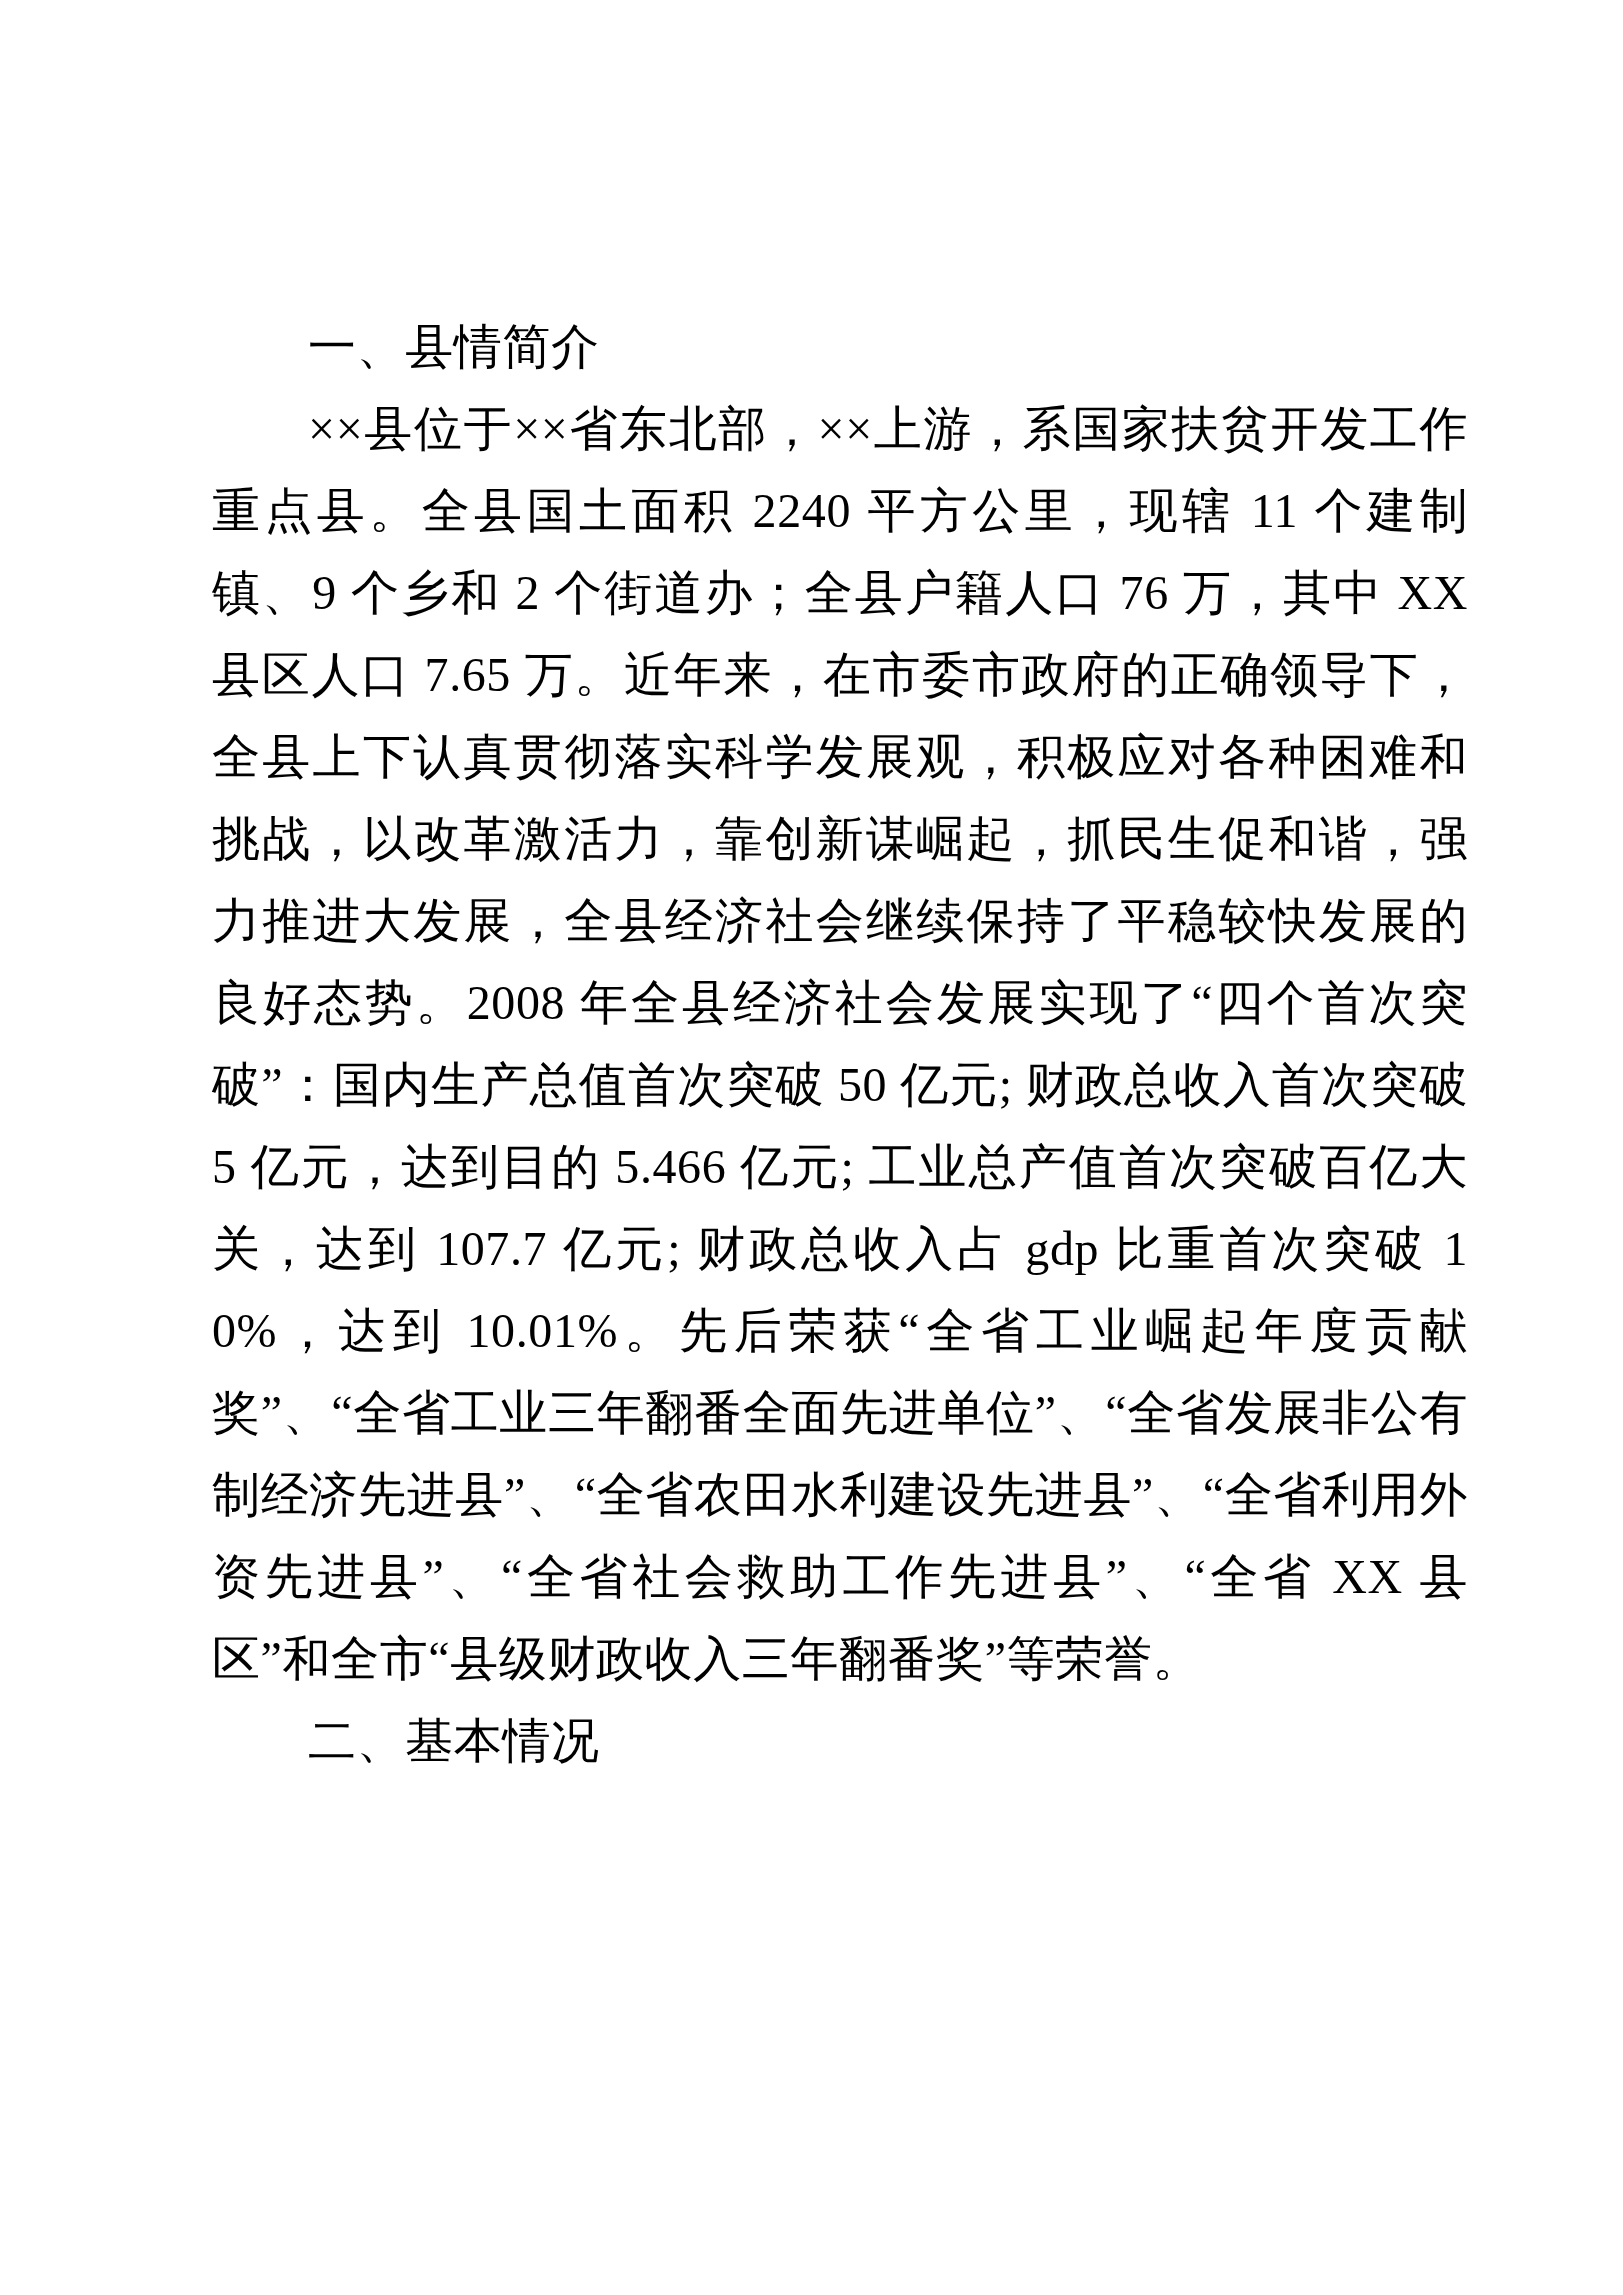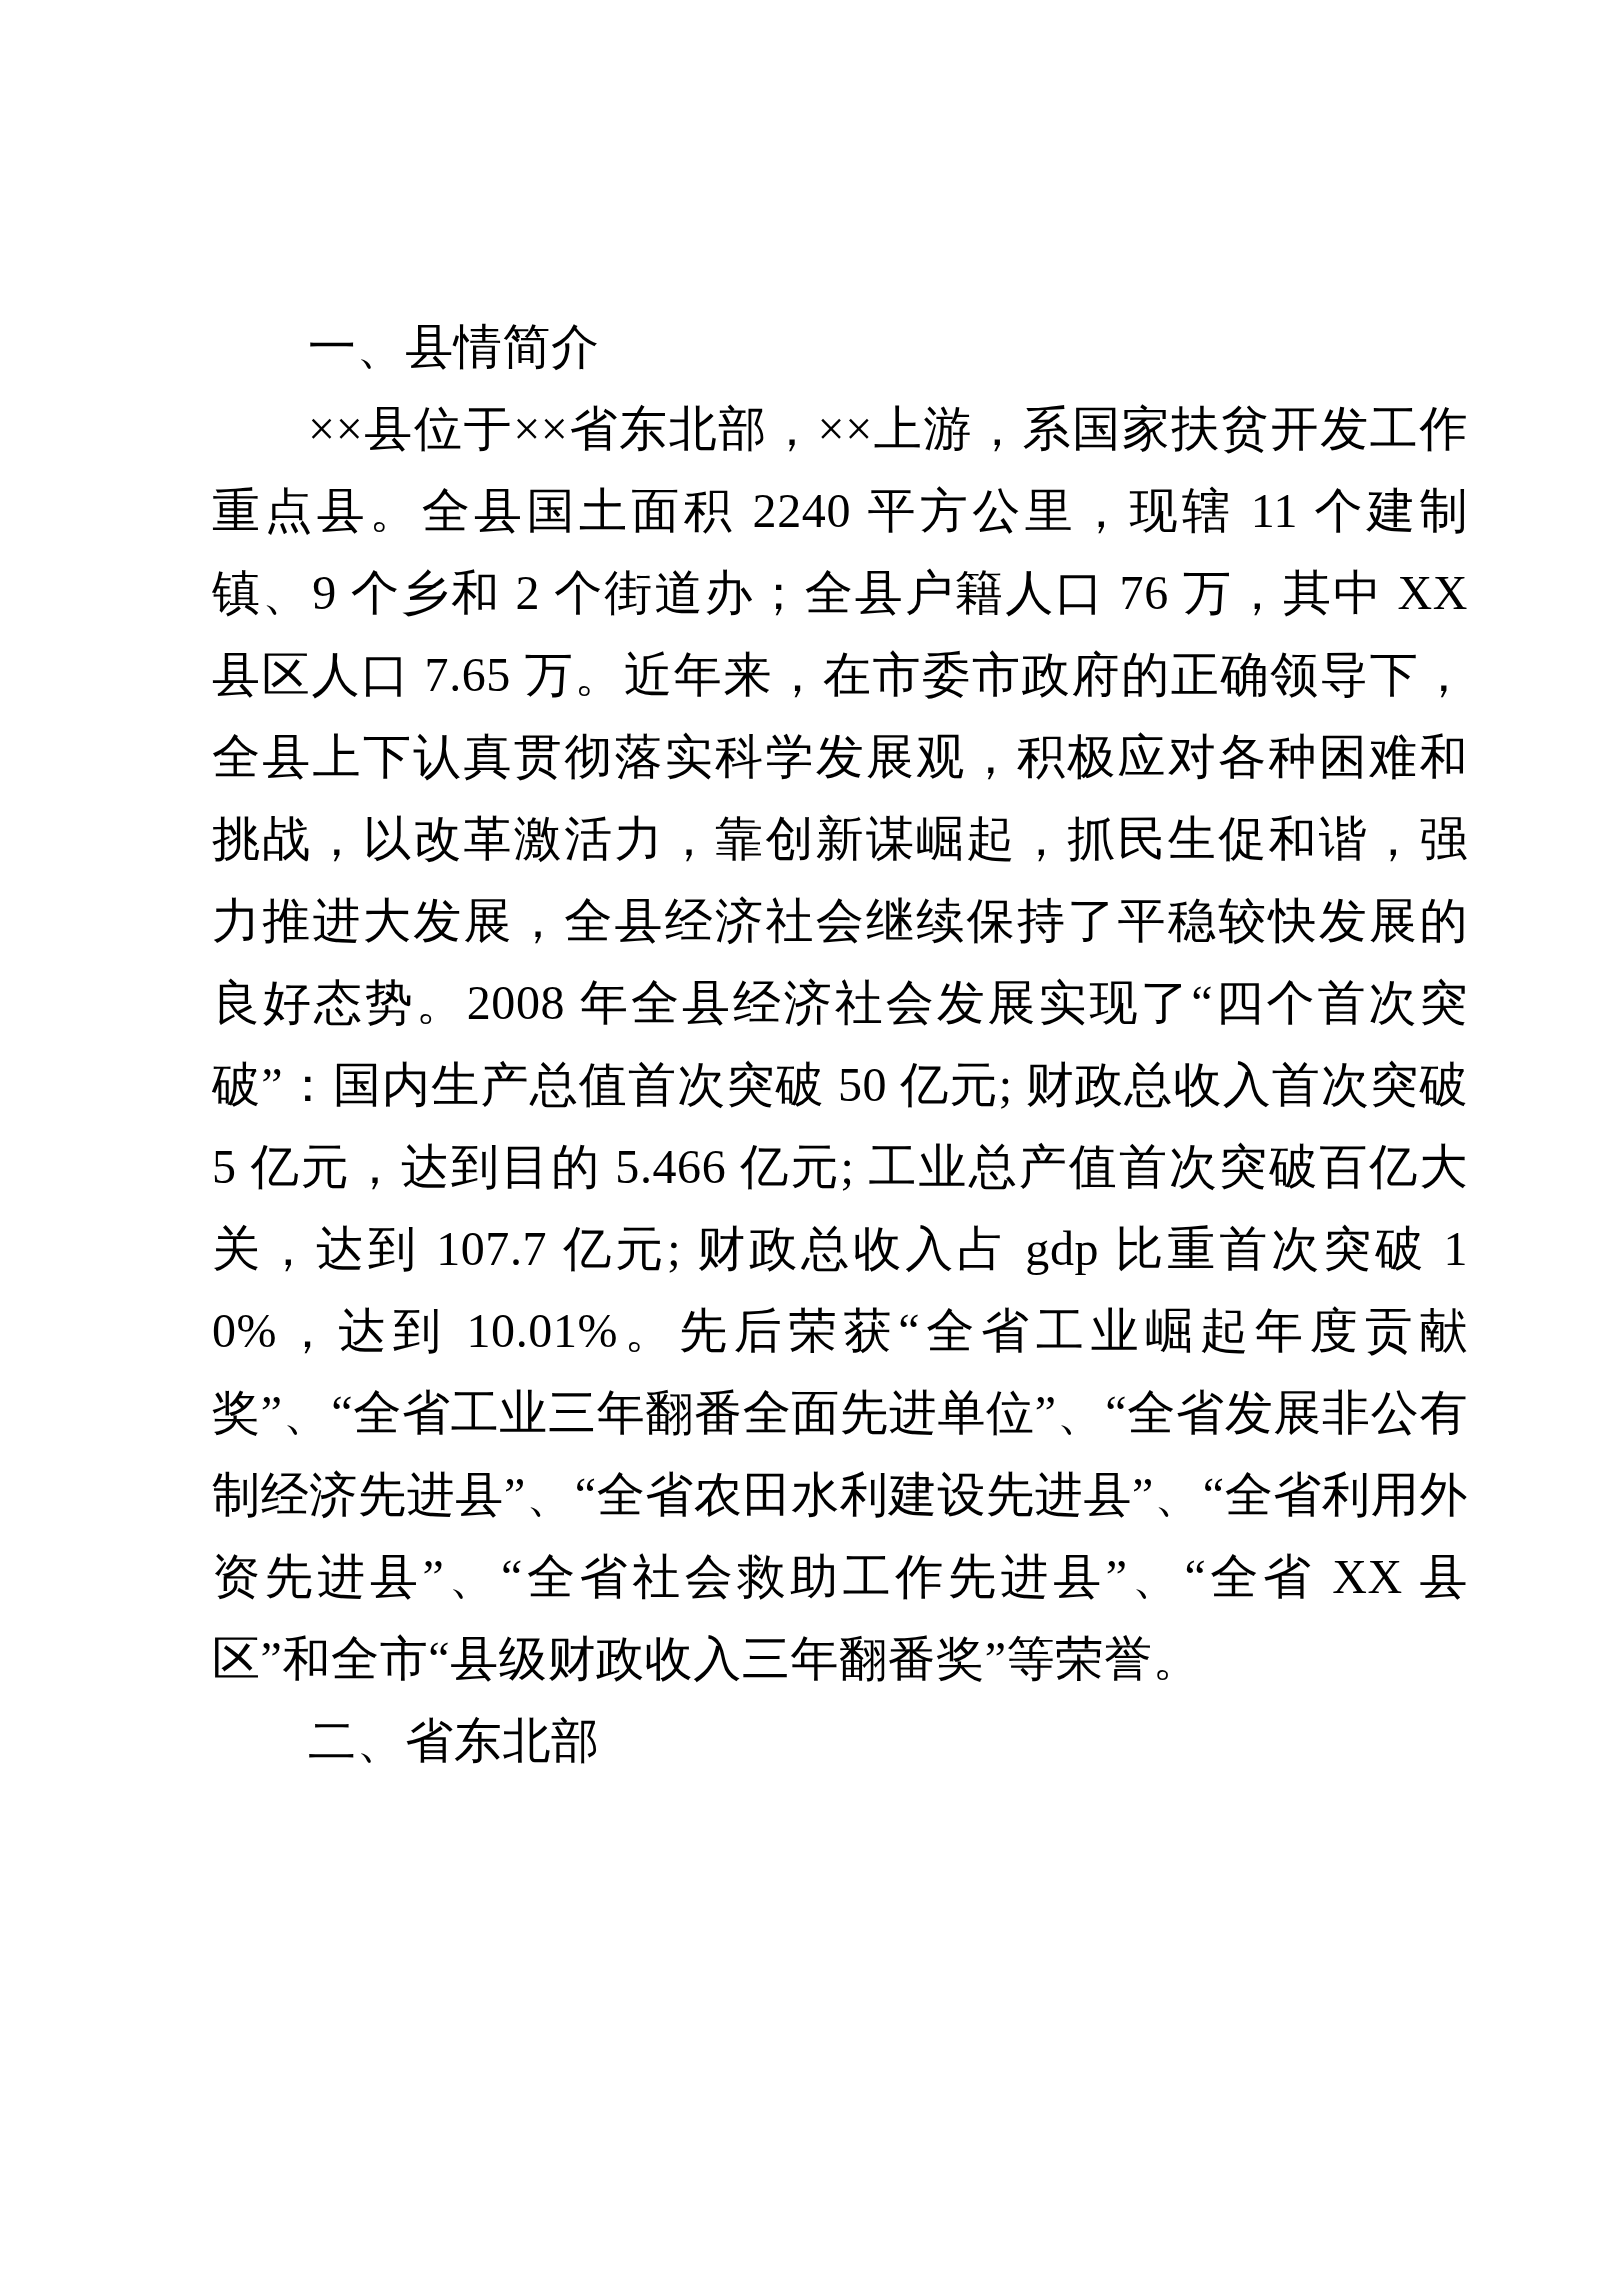--- a/index.html
+++ b/index.html
@@ -43,19 +43,19 @@
     color: #000000;
   }
 </style>
 </head>
 <body>
 
 <div class="page">
   <div class="content">
     <p class="para">一、县情简介</p>
     <p class="para">××县位于××省东北部，××上游，系国家扶贫开发工作重点县。全县国土面积 2240 平方公里，现辖 11 个建制镇、9 个乡和 2 个街道办；全县户籍人口 76 万，其中 XX 县区人口 7.65 万。近年来，在市委市政府的正确领导下，全县上下认真贯彻落实科学发展观，积极应对各种困难和挑战，以改革激活力，靠创新谋崛起，抓民生促和谐，强力推进大发展，全县经济社会继续保持了平稳较快发展的良好态势。2008 年全县经济社会发展实现了“四个首次突破”：国内生产总值首次突破 50 亿元; 财政总收入首次突破 5 亿元，达到目的 5.466 亿元; 工业总产值首次突破百亿大关，达到 107.7 亿元; 财政总收入占 gdp 比重首次突破 10%，达到 10.01%。先后荣获“全省工业崛起年度贡献奖”、“全省工业三年翻番全面先进单位”、“全省发展非公有制经济先进县”、“全省农田水利建设先进县”、“全省利用外资先进县”、“全省社会救助工作先进县”、“全省 XX 县区”和全市“县级财政收入三年翻番奖”等荣誉。</p>
-    <p class="para">二、省东北部</p>
+    <p class="para">二、基本情况</p>
   </div>
   <div class="footer">
     <span>第1页 共1页</span>
   </div>
 </div>
 
 
 </body></html>

